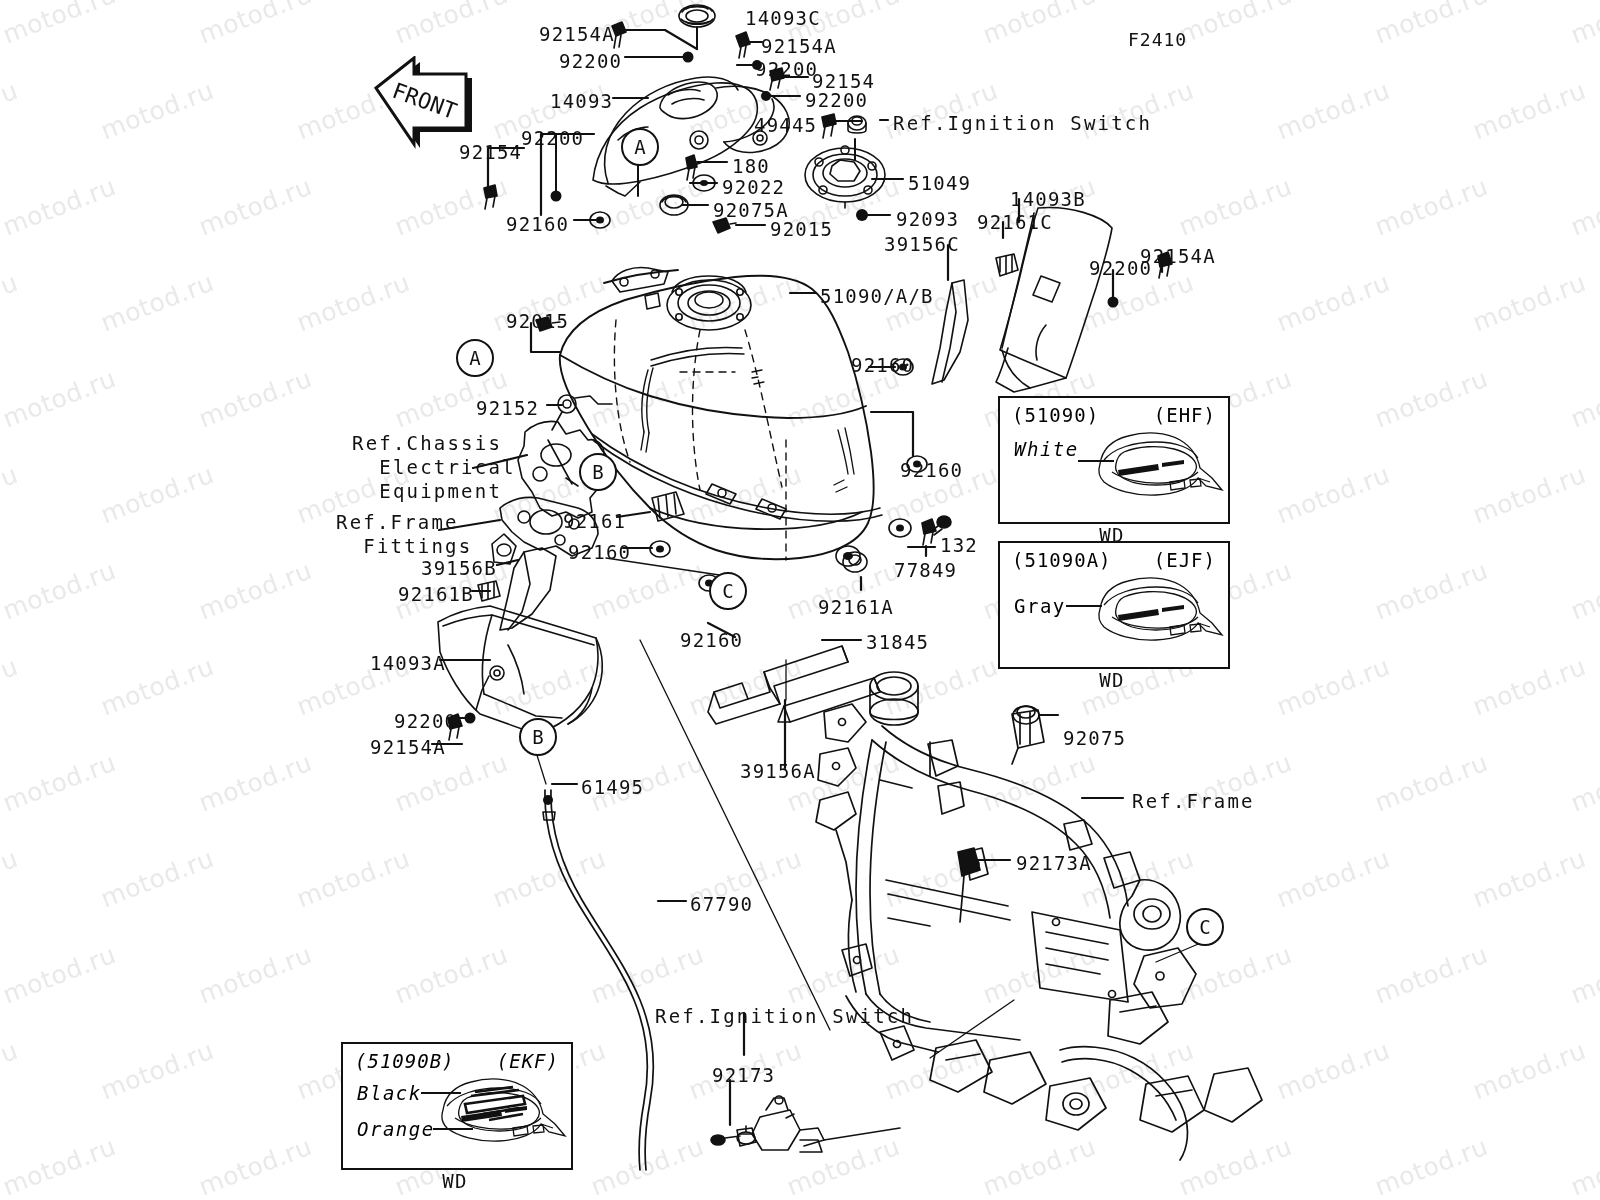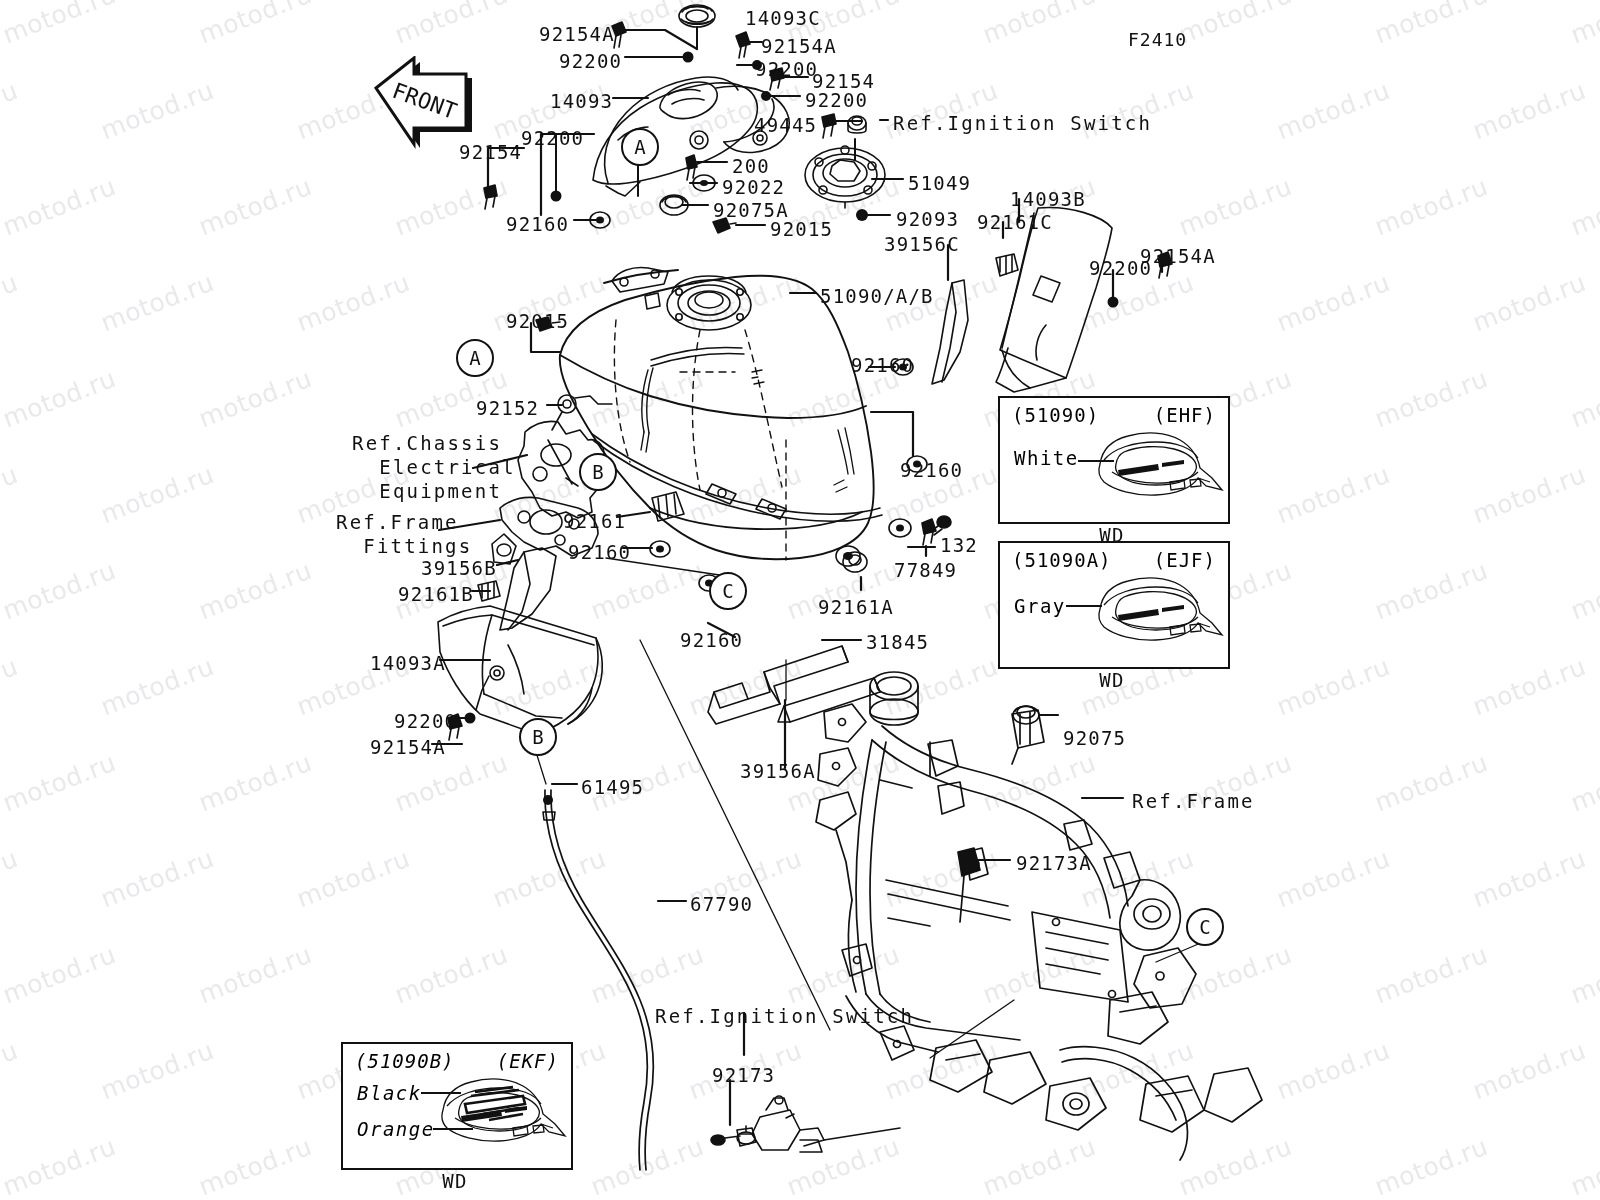--- a/index.html
+++ b/index.html
@@ -663,21 +663,21 @@
       <div class="lbl" style="left: 761px; top: 35px;">92154A</div>
       <div class="lbl" style="left: 559px; top: 50px;">92200</div>
       <div class="lbl" style="left: 755px; top: 58px;">92200</div>
       <div class="lbl" style="left: 812px; top: 70px;">92154</div>
       <div class="lbl" style="left: 805px; top: 89px;">92200</div>
       <div class="lbl" style="left: 550px; top: 90px;">14093</div>
       <div class="lbl" style="left: 754px; top: 114px;">49445</div>
       <div class="lbl ref" style="left: 893px; top: 112px;">Ref.Ignition Switch</div>
       <div class="lbl" style="left: 521px; top: 127px;">92200</div>
       <div class="lbl" style="left: 459px; top: 141px;">92154</div>
-      <div class="lbl" style="left: 732px; top: 155px;">200</div>
+      <div class="lbl" style="left: 732px; top: 155px;">180</div>
       <div class="lbl" style="left: 908px; top: 172px;">51049</div>
       <div class="lbl" style="left: 722px; top: 176px;">92022</div>
       <div class="lbl" style="left: 1010px; top: 188px;">14093B</div>
       <div class="lbl" style="left: 713px; top: 199px;">92075A</div>
       <div class="lbl" style="left: 896px; top: 208px;">92093</div>
       <div class="lbl" style="left: 506px; top: 213px;">92160</div>
       <div class="lbl" style="left: 770px; top: 218px;">92015</div>
       <div class="lbl" style="left: 977px; top: 211px;">92161C</div>
       <div class="lbl" style="left: 884px; top: 233px;">39156C</div>
       <div class="lbl" style="left: 1089px; top: 257px;">92200</div>
@@ -733,21 +733,21 @@
             <path d="M104 62 C 114 50 134 44 156 44 C 176 44 192 50 198 60"></path>
             <path d="M112 74 C 124 82 144 86 164 85 C 180 84 192 80 198 74"></path>
             <path d="M124 54 C 138 48 158 47 174 51 C 186 54 194 60 196 66 C 198 73 192 80 180 84 C 166 88 146 88 132 84 C 120 80 114 74 116 66 C 117 60 120 56 124 54 Z"></path>
             <path d="M198 80 L 210 84"></path>
             <path d="M118 72 L 158 66 L 159 72 L 119 78 Z" fill="#111" stroke="none"></path>
             <path d="M162 65 L 184 62 L 184 66 L 162 69 Z" fill="#111" stroke="none"></path>
             <path d="M170 84 L 184 82 L 185 90 L 171 92 Z"></path>
             <path d="M190 82 L 200 81 L 201 88 L 191 89 Z"></path>
           </g>
         </svg>
-        <div class="clr" style="left: 14px; top: 49px;">White</div>
+        <div class="clr" style="left: 14px; top: 40px; font-style: italic;">White</div>
         <div style="position: absolute; height: 2px; background: rgb(17, 17, 17); left: 78px; top: 62px; width: 36px;"></div>
       </div>
       <div class="lbl" style="left: 998px; top: 524px; width: 228px; text-align: center;">WD</div>
       <div class="legend" style="left: 998px; top: 541px; width: 228px; height: 124px;">
         <div class="hdr">
           <span>(51090A)</span>
           <span>(EJF)</span>
         </div>
         <svg viewBox="0 0 228 124">
           <g fill="none" stroke="#111" stroke-width="1.3">

